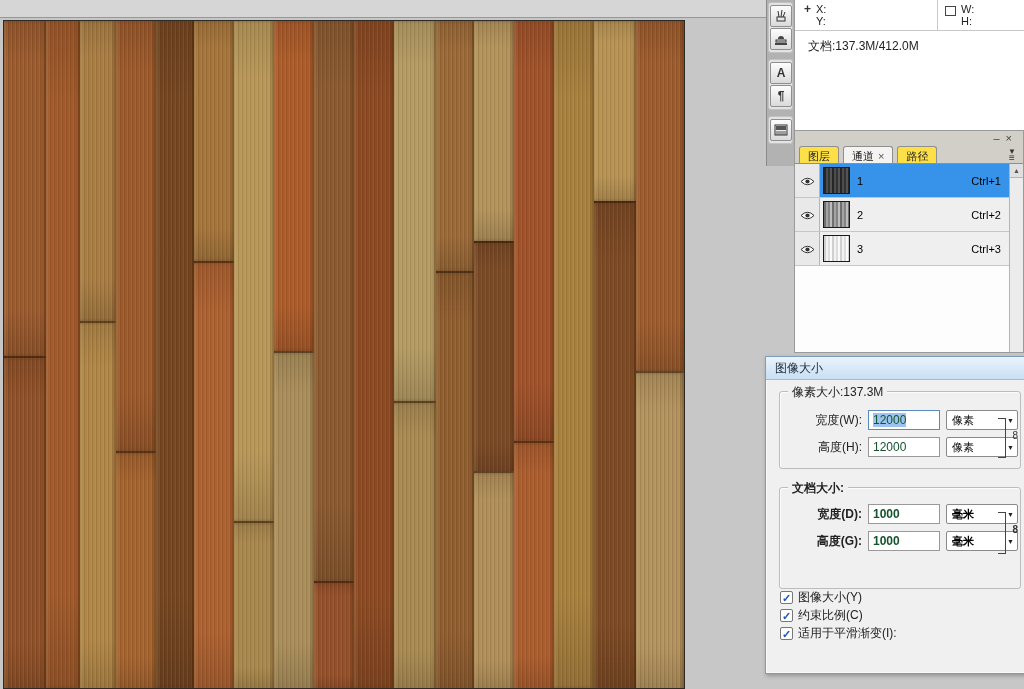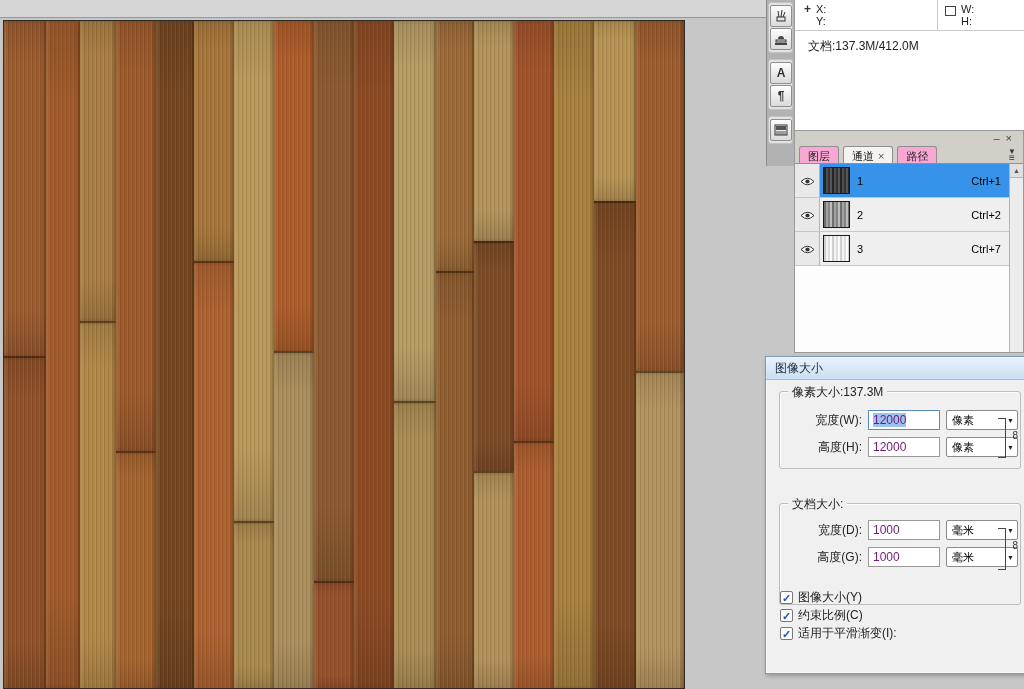--- a/index.html
+++ b/index.html
@@ -46,21 +46,21 @@
   .vdiv{position:absolute;left:142px;top:0;bottom:0;width:1px;background:#c9c9c9;}
   .cicon{color:#333;font-size:12px;font-weight:bold;line-height:12px;}
   .rect-icon{display:inline-block;width:9px;height:8px;border:1px solid #444;margin-top:3px;}
   .doc-line{padding:7px 11px 0 13px;font-size:12px;}
 
   
   .channels-panel{position:absolute;left:794px;top:130px;width:230px;height:223px;
                   background:#d2cfc9;border:1px solid #9a9a9a;box-sizing:border-box;}
   .panel-wc{position:absolute;top:1px;right:5px;font-size:11px;color:#444;letter-spacing:6px;}
   .tab-row{position:absolute;left:4px;top:15px;height:17px;display:flex;gap:4px;}
-  .tab{height:16px;padding:1px 8px 0 8px;font-size:11px;color:#222;background:#f9a8d4;
+  .tab{height:16px;padding:1px 8px 0 8px;font-size:11px;color:#222;background:#fde047;
        border:1px solid #8f8f8f;border-bottom:none;border-radius:3px 3px 0 0;display:flex;align-items:center;gap:4px;}
   .tab.active{background:#f4f3f1;}
   .panel-menu{position:absolute;right:3px;top:18px;font-size:8px;color:#333;line-height:6px;text-align:center;width:16px;}
   .panel-content{position:absolute;left:0;top:32px;right:0;bottom:0;background:#fdfdfd;border-top:1px solid #8f8f8f;}
   .scroll-col{position:absolute;top:0;right:0;bottom:0;width:13px;background:#ececec;border-left:1px solid #b5b5b5;}
   .scroll-up{height:13px;background:#e0e0e0;border-bottom:1px solid #b5b5b5;font-size:7px;color:#555;
              display:flex;align-items:center;justify-content:center;}
   .chan-rows{position:absolute;left:0;top:0;right:13px;}
   .chan-row{height:33px;display:flex;align-items:center;background:#efefef;border-bottom:1px solid #c6c6c6;}
   .eye-cell{width:24px;align-self:stretch;background:#e9e9e9;border-right:1px solid #b4b4b4;
@@ -77,27 +77,27 @@
   
   .dialog{position:absolute;left:765px;top:356px;width:270px;height:318px;background:#f0f0f0;
           border:1px solid #7f9db9;box-shadow:0 0 0 1px rgba(255,255,255,.5) inset,1px 2px 4px rgba(0,0,0,.25);
           box-sizing:border-box;z-index:10;}
   .dlg-title{height:22px;background:linear-gradient(#eaf3fc,#c9dff3);border-bottom:1px solid #9ebcdc;
              display:flex;align-items:center;padding-left:9px;font-size:12px;color:#1c2c3e;}
   .groupbox{position:absolute;left:13px;width:240px;border:1px solid #bdbdbd;border-radius:3px;
             box-shadow:1px 1px 0 rgba(255,255,255,.8) inset;}
   .grouplabel{position:absolute;top:-8px;left:8px;background:#f0f0f0;padding:0 4px;font-size:12px;color:#222;}
   .gb-pixel{top:34px;height:76px;}
-  .gb-doc{top:146px;height:100px;}
+  .gb-doc{top:130px;height:100px;font-weight:bold;}
   .field-row{display:flex;align-items:center;margin:0 0 7px 4px;height:20px;}
   .gb-pixel .field-row:first-of-type{margin-top:18px;}
   .gb-doc .field-row:first-of-type{margin-top:16px;}
   .f-label{width:78px;text-align:right;font-size:12px;color:#222;margin-right:6px;white-space:nowrap;}
   .f-input{width:72px;height:20px;background:#fff;border:1px solid #999;box-sizing:border-box;
-           font-size:12px;color:#701a75;display:flex;align-items:center;padding-left:4px;margin-right:6px;}
+           font-size:12px;color:#14532d;display:flex;align-items:center;padding-left:4px;margin-right:6px;}
   .f-input.focused{border-color:#5a8ac0;}
   .f-input .sel{background:#9cc2f0;}
   .f-combo{width:72px;height:20px;background:#fff;border:1px solid #8a8a8a;border-radius:2px;box-sizing:border-box;
            font-size:11px;color:#000;display:flex;align-items:center;padding:0 3px 0 5px;justify-content:space-between;}
   .f-combo .arrow{font-size:7px;color:#222;}
   .link-bracket{position:absolute;right:14px;width:7px;border:1px solid #444;border-left:none;}
   .gb-pixel .link-bracket{top:26px;height:38px;}
   .gb-doc .link-bracket{top:24px;height:40px;}
   .chain-icon{position:absolute;right:2px;font-size:10px;color:#333;}
   .gb-pixel .chain-icon{top:38px;}
@@ -311,21 +311,21 @@
             <span>
               <svg width="15" height="9" viewBox="0 0 15 9">
                   <path d="M1 4.5 Q7.5 -2 14 4.5 Q7.5 11 1 4.5 Z" fill="#fff" stroke="#333"></path>
                   <circle cx="7.5" cy="4.5" r="2.1" fill="#333"></circle>
                 </svg>
             </span>
           </div>
           <div class="row-body">
             <div class="thumb thumb-light"></div>
             <span class="chan-name">3</span>
-            <span class="chan-short">Ctrl+7</span>
+            <span class="chan-short">Ctrl+3</span>
           </div>
         </div>
       </div>
       <div class="scroll-col">
         <div class="scroll-up">▲</div>
       </div>
     </div>
   </div>
 
   <div class="dialog">

